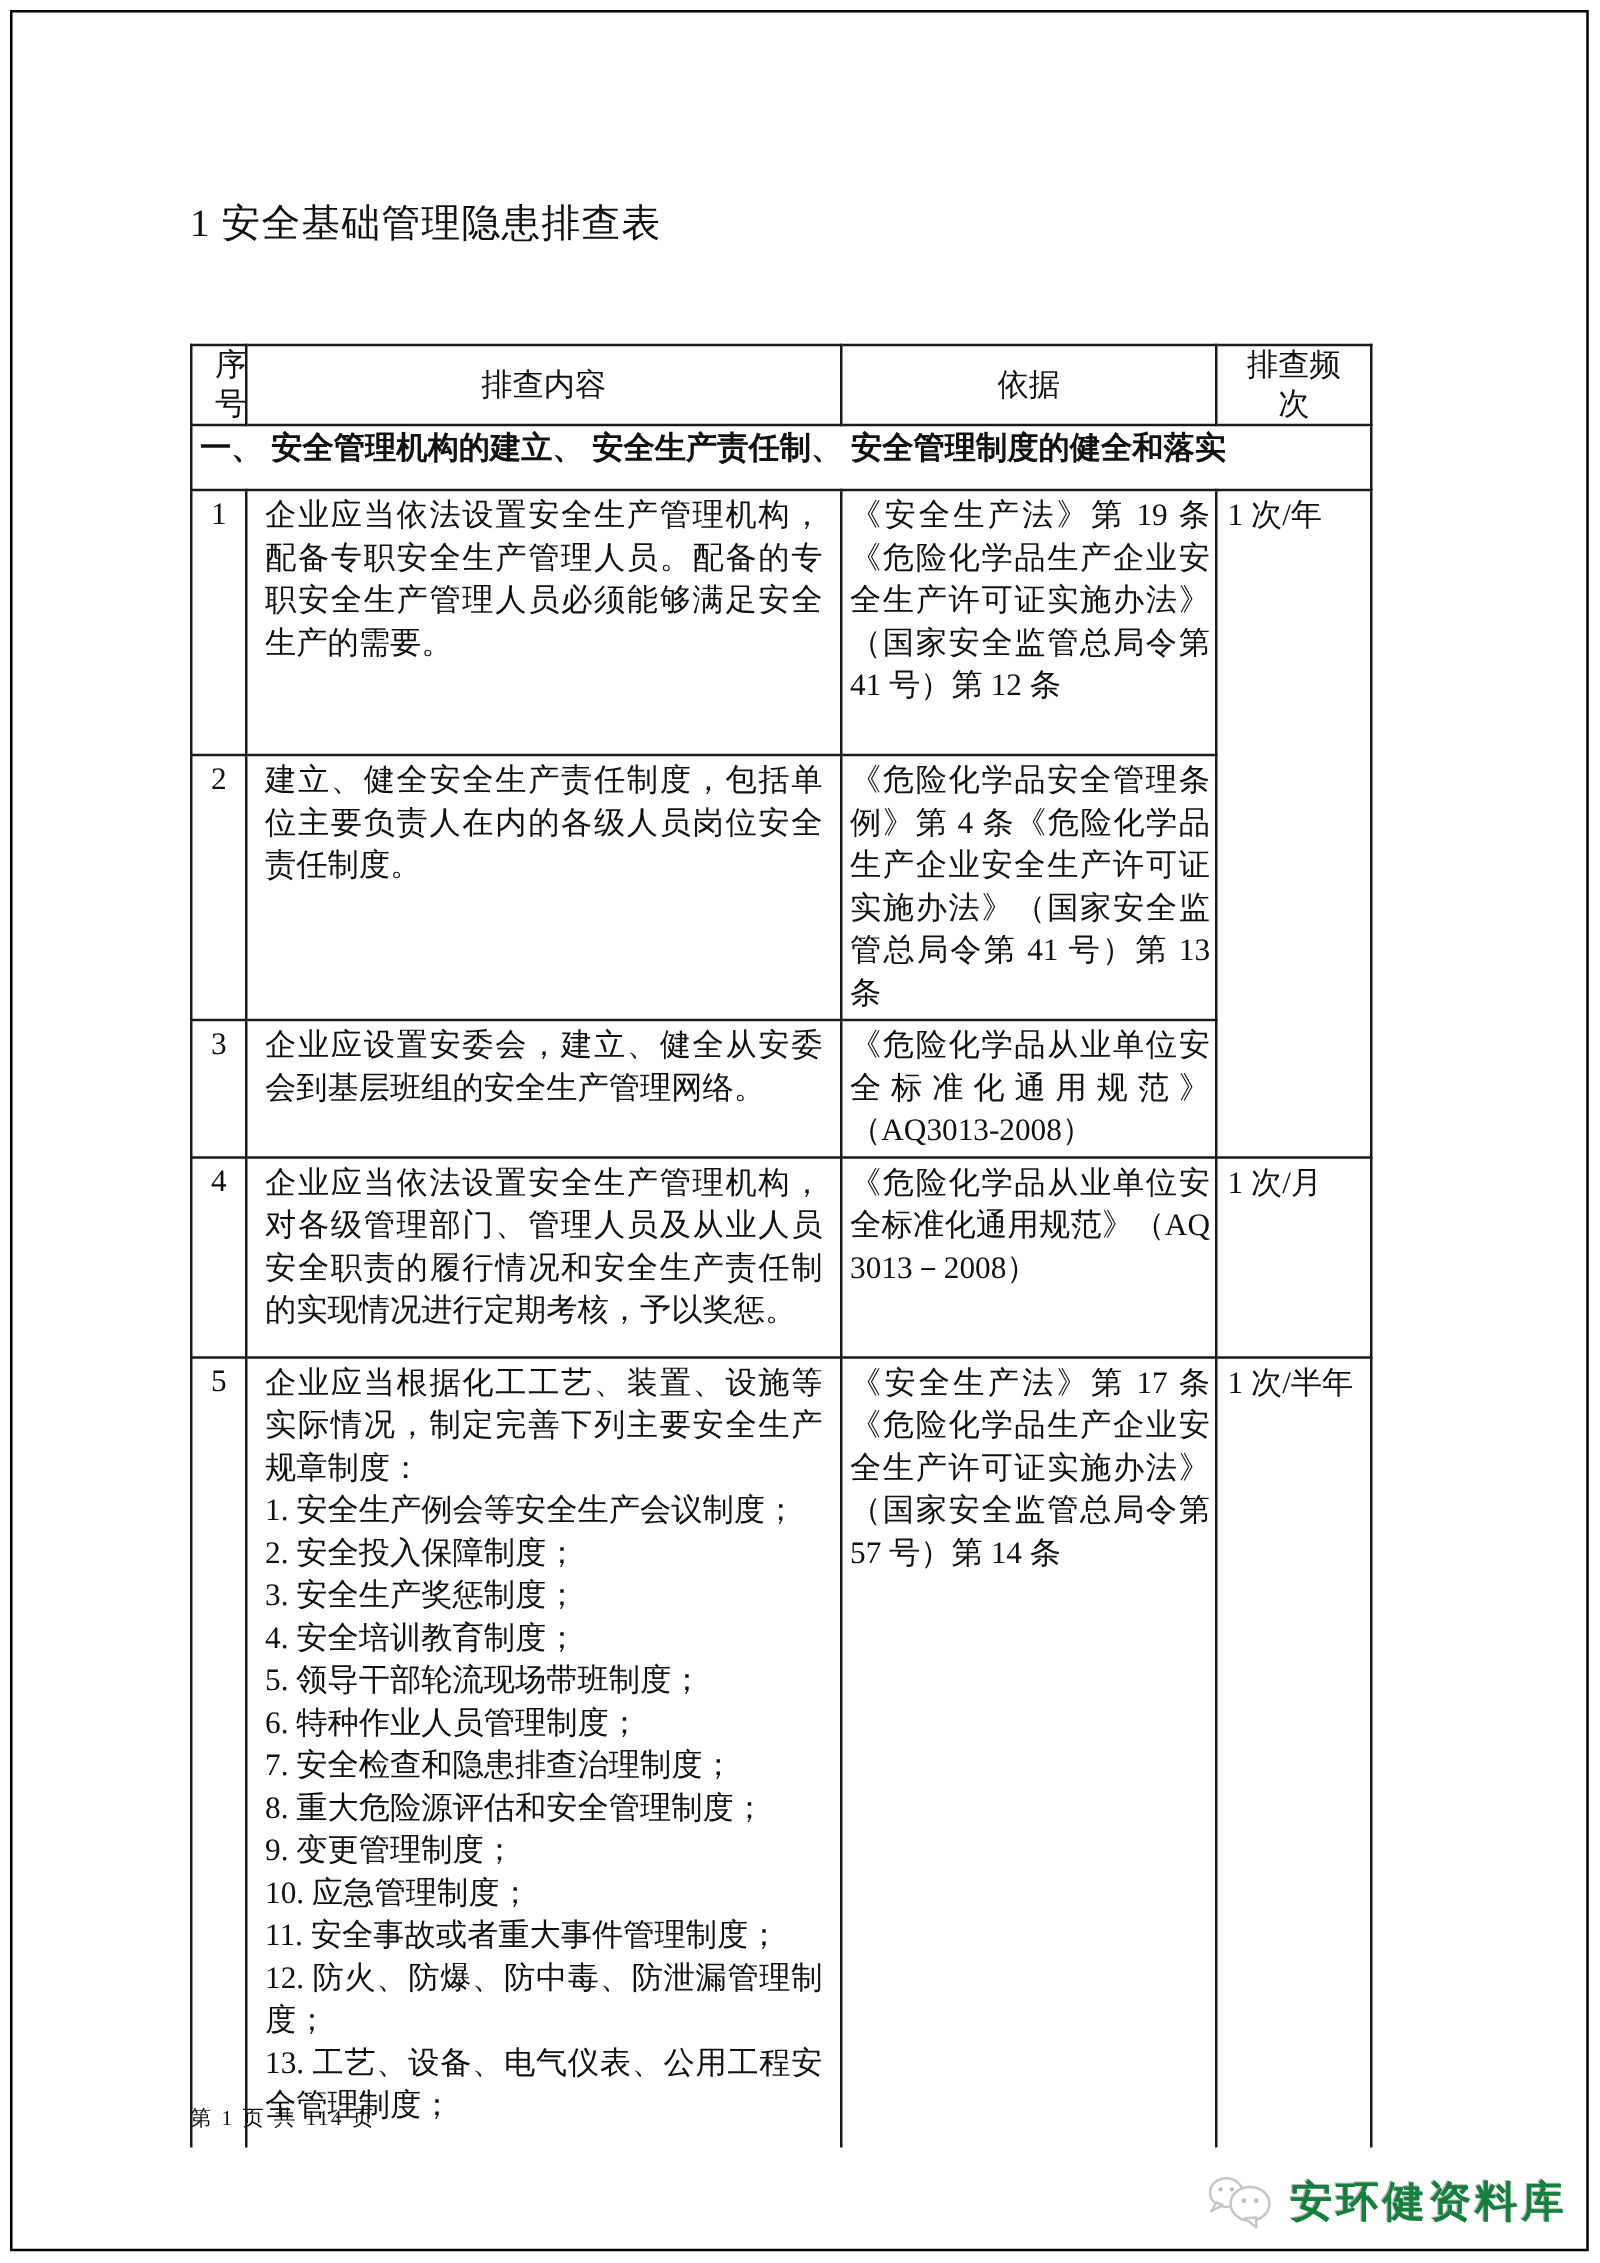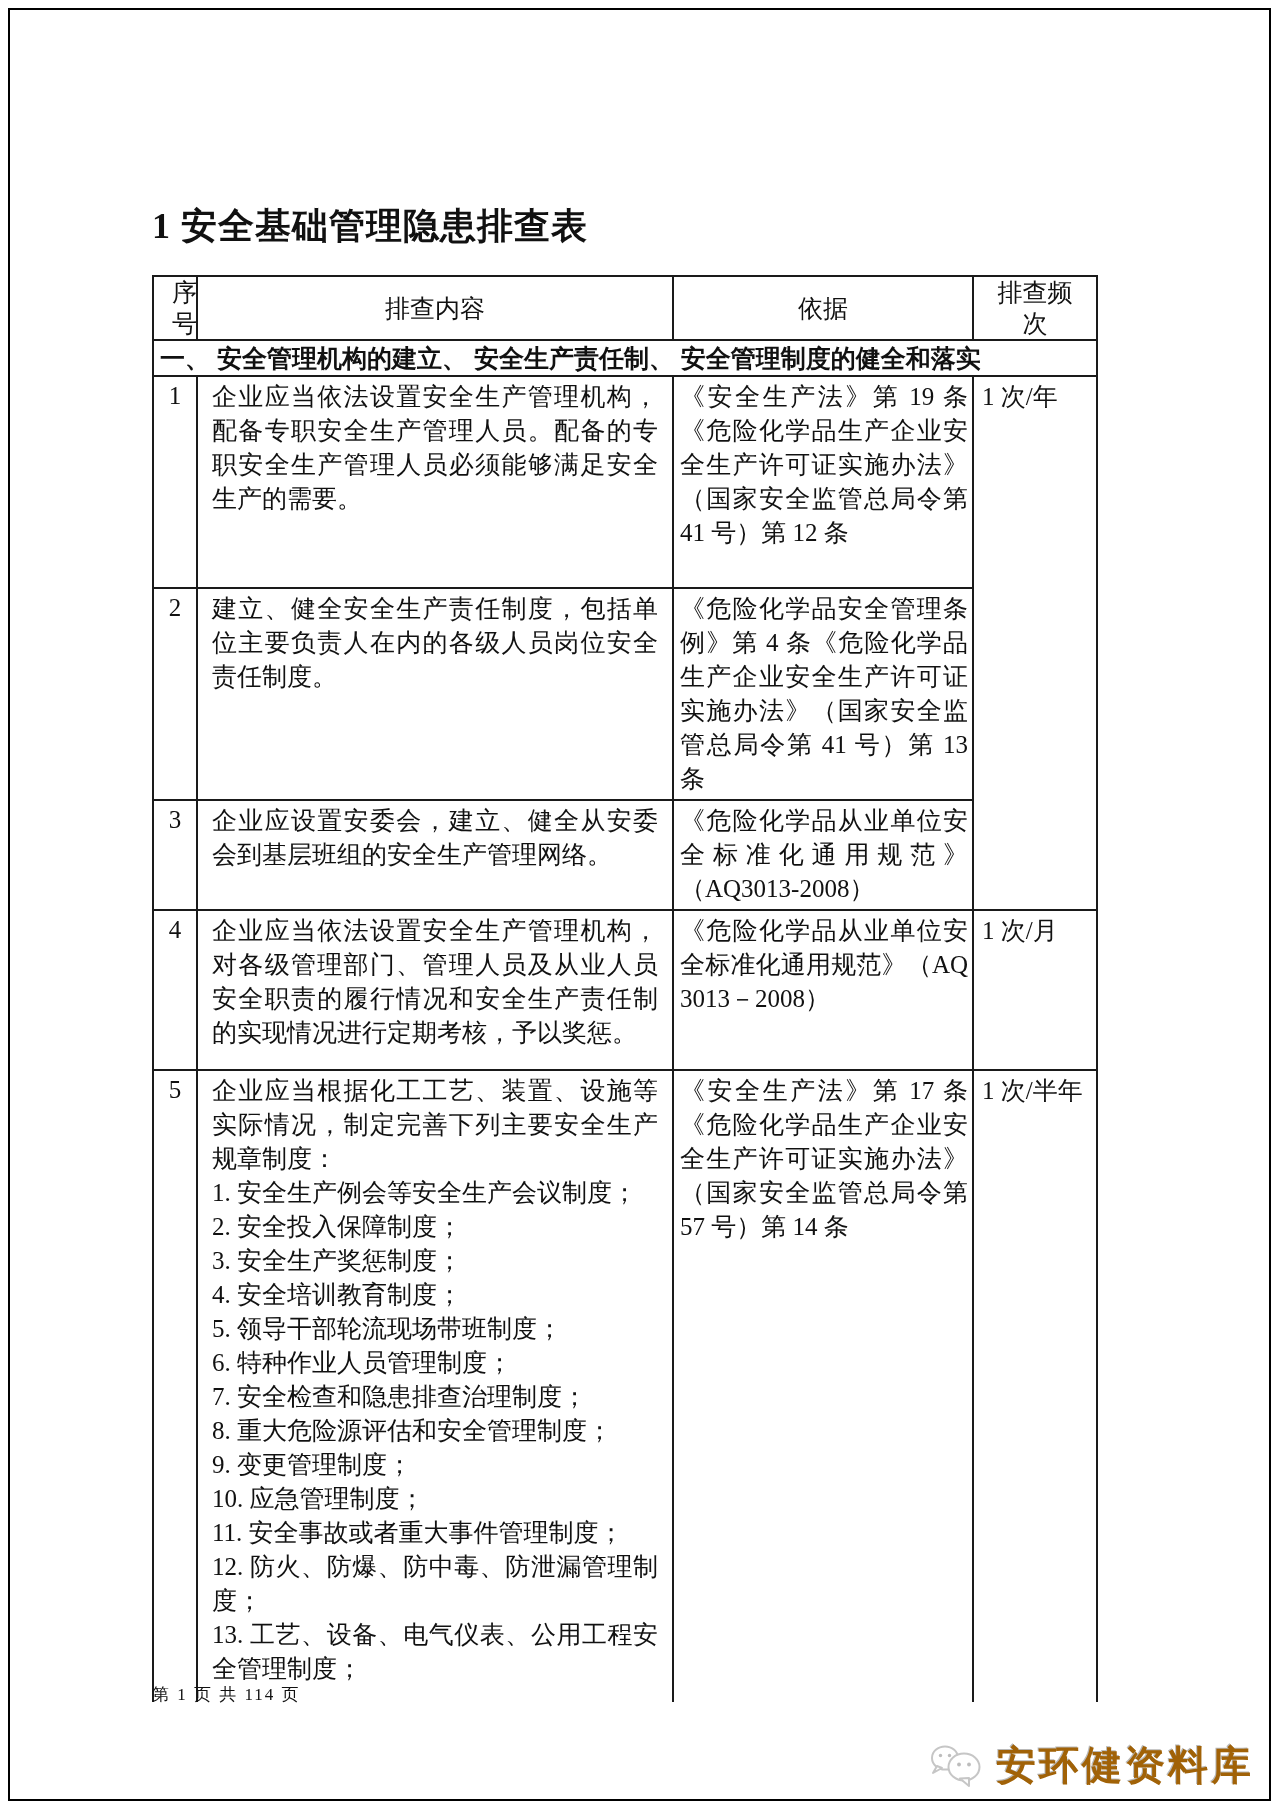--- a/index.html
+++ b/index.html
@@ -14,25 +14,24 @@
   .page-border {
     position: absolute;
     left: 8px; top: 8px;
     width: 1263px; height: 1793px;
     border: 2px solid #000;
     pointer-events: none;
   }
   .doc-title {
     position: absolute;
     left: 152px; top: 158px;
-    font-size: 36px;
-    font-weight: bold;
+    font-size: 31px;
+    font-weight: normal;
     letter-spacing: 1px;
     white-space: nowrap;
-    margin-top: 44px;
   }
   table.inspection {
     position: absolute;
     left: 152px; top: 275px;
     width: 944px;
     border-collapse: collapse;
     table-layout: fixed;
     font-size: 25px;
     line-height: 34px;
   }
@@ -46,21 +45,21 @@
     vertical-align: top;
   }
   tr.header-row { height: 58px; }
   tr.header-row th {
     text-align: center;
     vertical-align: middle;
     line-height: 31px;
   }
   th.th-no   { padding: 0 18px; }
   th.th-freq { padding: 0 18px; }
-  tr.section-row { height: 36px; }
+  tr.section-row { height: 52px; }
   tr.section-row td {
     font-family: "Liberation Sans", "DejaVu Sans", sans-serif;
     font-weight: bold;
     font-size: 25px;
     line-height: 32px;
     padding: 1px 4px 1px 6px;
     white-space: nowrap;
     overflow: hidden;
   }
   td.td-no {
@@ -100,23 +99,23 @@
   .watermark {
     position: absolute;
     right: 26px; top: 1738px;
     display: flex;
     align-items: center;
     gap: 10px;
   }
   .watermark .wm-text {
     font-family: "Liberation Sans", "DejaVu Sans", sans-serif;
     font-weight: bold;
-    font-size: 40px;
+    font-size: 34px;
     letter-spacing: 3px;
-    color: #a16207;
+    color: #15803d;
     text-shadow: -1px -1px 0 #b9b9b9, 1px 1px 0 #ffffff;
   }
   .watermark svg { display: block; }
 </style>
 </head>
 <body>
 
 <div class="page-border"></div>
 
 <h1 class="doc-title">1 安全基础管理隐患排查表</h1>

